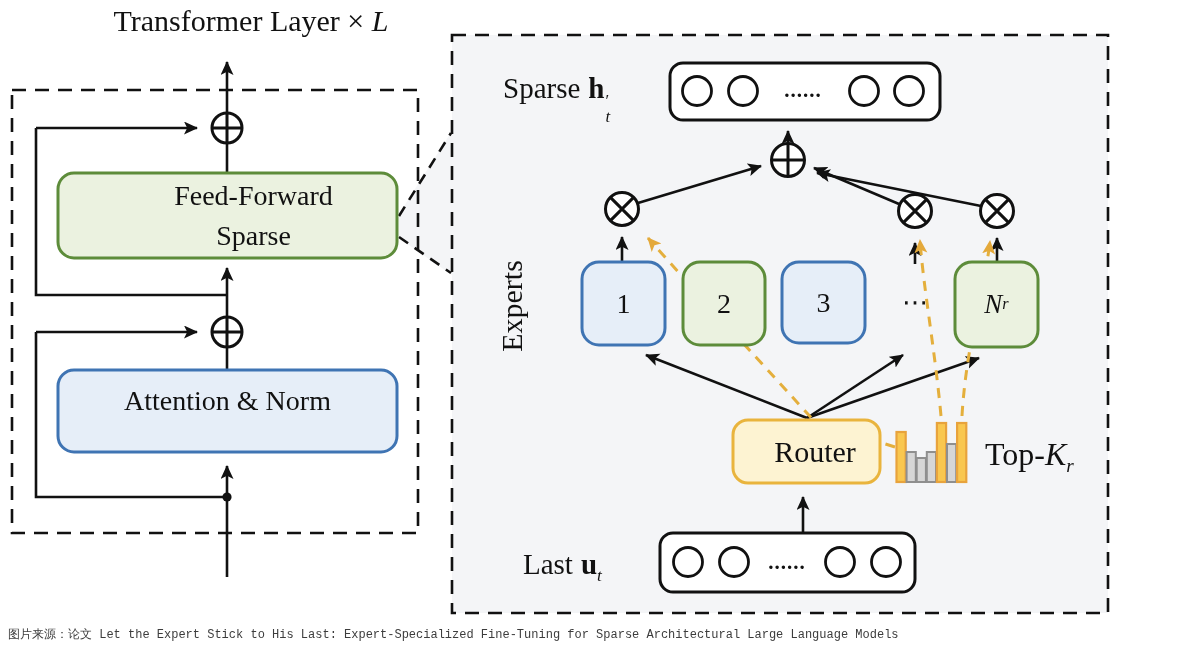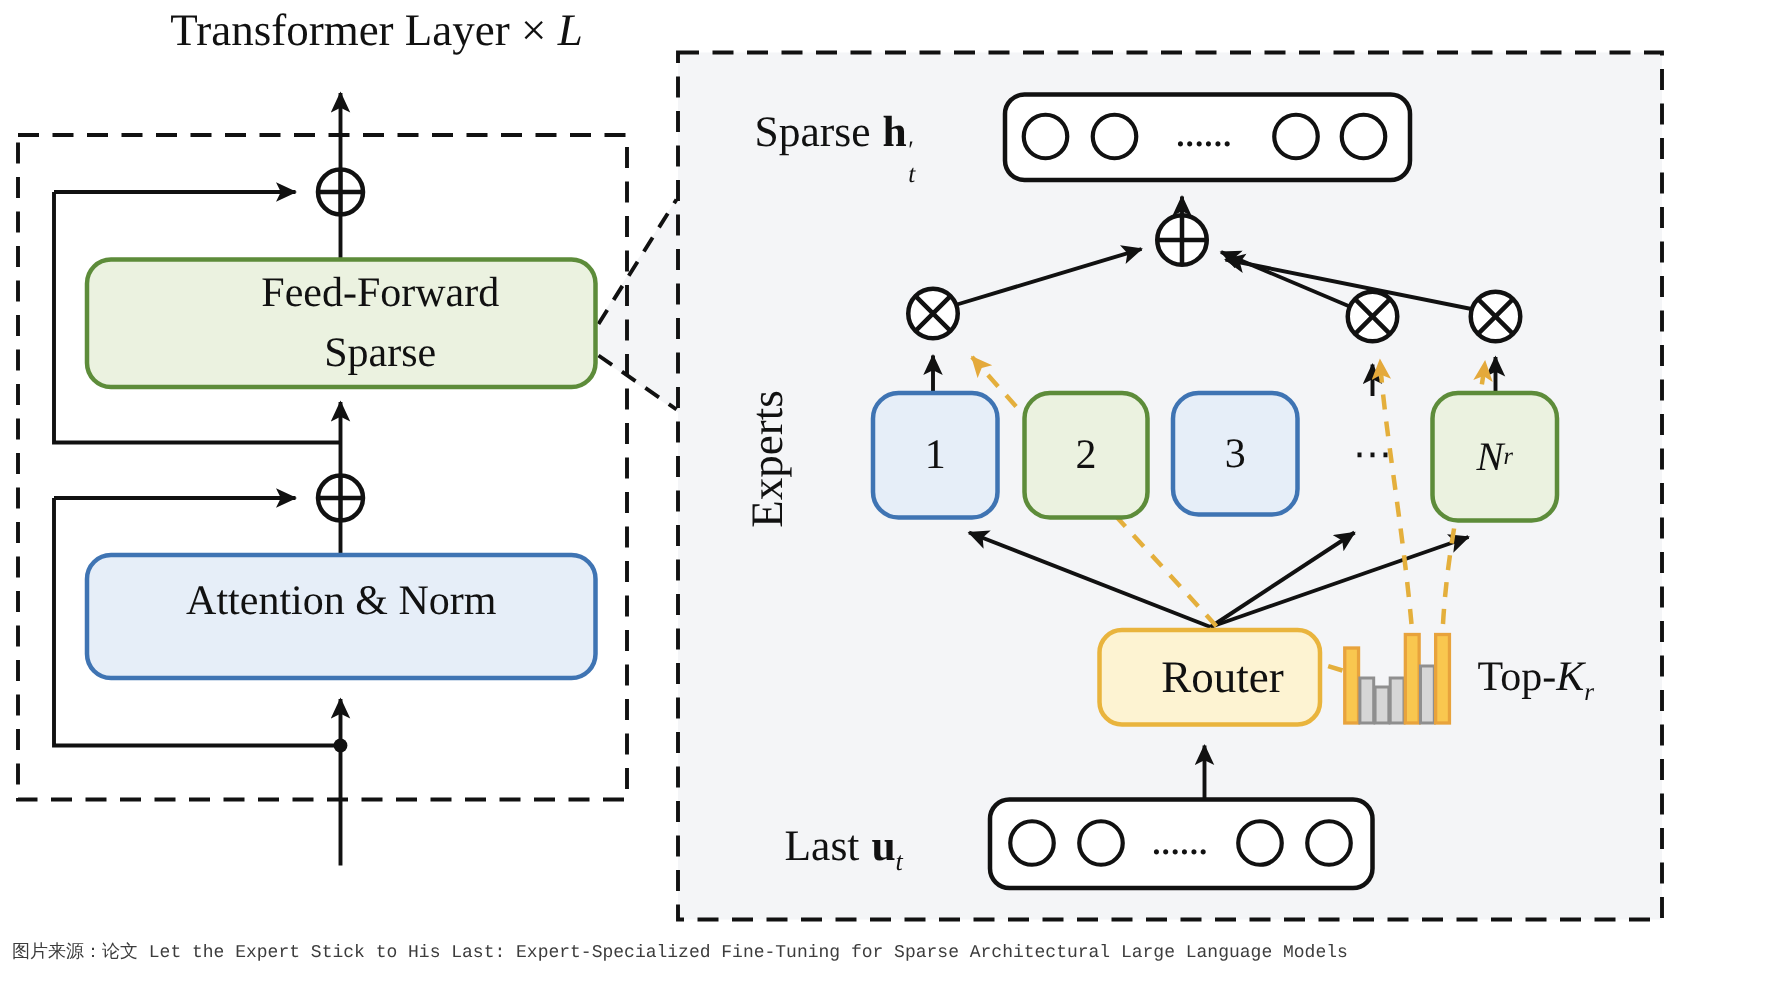--- a/index.html
+++ b/index.html
@@ -14,21 +14,21 @@
   .output-label{left:503px;top:72px;font-size:29px;}
   .input-label{left:523px;top:548px;font-size:29px;}
   .experts-label{left:447px;top:289px;width:130px;text-align:center;font-size:30px;transform:rotate(-90deg);}
   .expert-num{font-size:28px;}
   .e1{left:582px;top:262px;width:83px;height:83px;}
   .e2{left:683px;top:262px;width:82px;height:83px;}
   .e3{left:782px;top:262px;width:83px;height:81px;}
   .edots{left:895px;top:282px;width:40px;height:40px;font-size:26px;}
   .en{left:955px;top:262px;width:83px;height:85px;font-size:27px;font-style:italic;}
   .router-label{left:733px;top:420px;width:164px;height:63px;font-size:30px;}
-  .topk-label{left:985px;top:436px;font-size:28px;}
+  .topk-label{left:985px;top:436px;font-size:32px;}
   .box-dots{font-size:21px;letter-spacing:1px;font-weight:bold;}
   .odots{left:763px;top:78px;width:80px;text-align:center;}
   .idots{left:747px;top:550px;width:80px;text-align:center;}
   .caption{left:8px;top:626px;font-family:Liberation Mono, monospace;
            font-size:12px;color:#3c3c3c;}
   .vec{font-weight:bold;}
   .it{font-style:italic;}
   .pfx{margin-right:8px;}
   .stack{display:inline-flex;flex-direction:column;align-items:flex-start;
          font-size:0.58em;line-height:0.95;vertical-align:-0.45em;margin-left:1px;}

